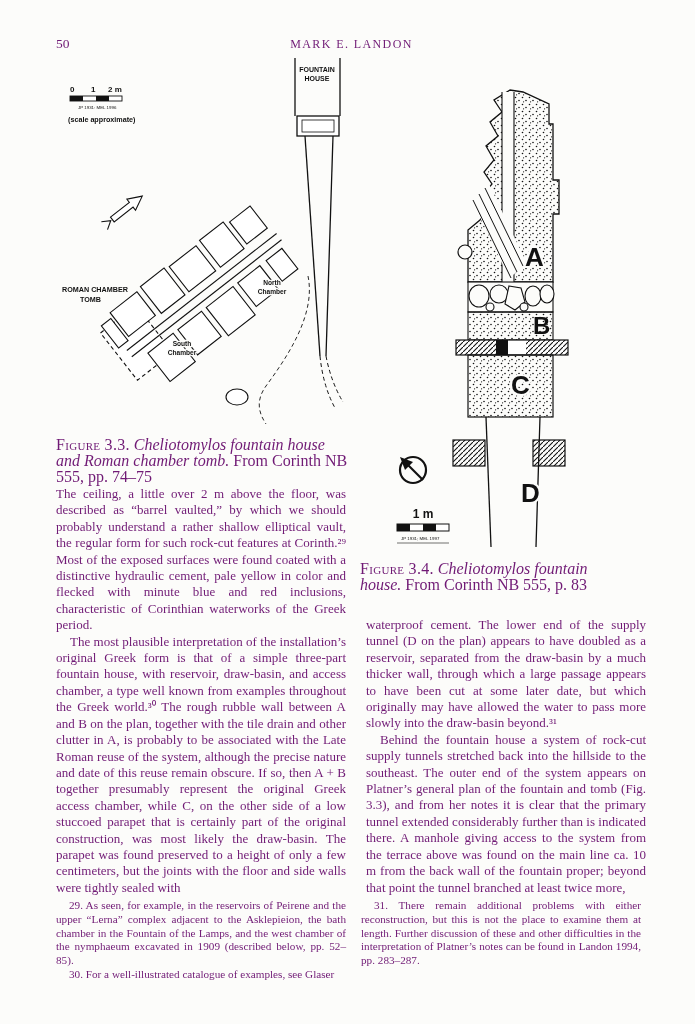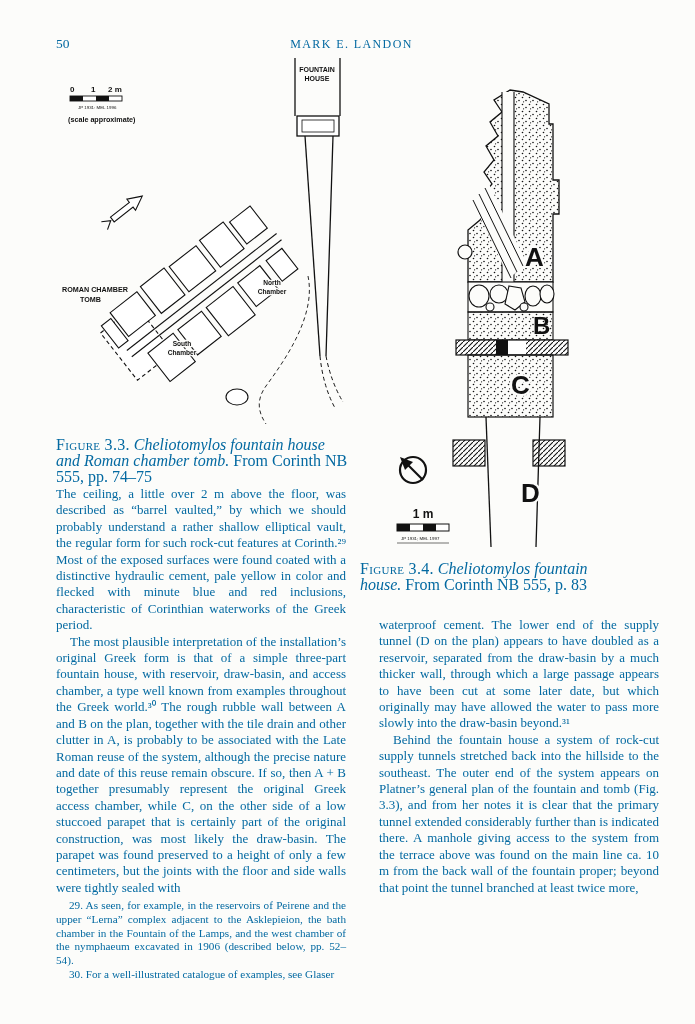--- a/index.html
+++ b/index.html
@@ -1,34 +1,34 @@
 <!DOCTYPE html>
 <html><head>
 <meta charset="utf-8">
 <style>
   *{box-sizing:border-box}
   html,body{margin:0;padding:0;background:#d8d8d8}
   .page{position:relative;width:695px;height:1024px;margin:0 auto;background:#fcfcfa;
-        font-family:"Liberation Serif",serif;color:#0369a1;overflow:hidden}
+        font-family:"Liberation Serif",serif;color:#701a75;overflow:hidden}
   .pageno{position:absolute;top:36px;left:56px;font-size:13.5px}
   .running-head{position:absolute;top:37px;left:8px;right:0;text-align:center;
         font-size:12px;letter-spacing:1.4px}
   .fig-art{position:absolute}
   .fig33-art{left:50px;top:56px;width:300px;height:374px}
   .fig34-art{left:353px;top:82px;width:292px;height:478px}
   .fig-caption{position:absolute;font-size:16px;line-height:16px}
   .cap33{left:56px;top:437px;width:292px}
   .cap34{left:360px;top:561px;width:254px}
   .sc{font-variant:small-caps;letter-spacing:.3px}
   .it{font-style:italic}
   .col{position:absolute;font-size:13px;line-height:16.4px;text-align:justify}
   .col p{margin:0}
   .col p.indent{text-indent:14px}
   .left-col{left:56px;top:486px;width:290px}
-  .right-col{left:379px;top:617px;width:280px}
+  .right-col{left:366px;top:617px;width:280px}
   .fnotes{position:absolute;font-size:11.2px;line-height:13.8px;text-align:justify}
   .fnotes p{margin:0;text-indent:13px}
   .fn-left{left:56px;top:899px;width:290px}
   .fn-right{left:361px;top:899px;width:280px}
   svg text{font-family:"Liberation Sans",sans-serif;fill:#111}
   .maplabel{font-weight:bold;paint-order:stroke;stroke:#fcfcfa;stroke-width:2.5px}
   .fig-letter{font-weight:bold;paint-order:stroke;stroke:#fcfcfa;stroke-width:4px}
   .tinytxt{font-size:4.4px}
 </style>
 </head>
@@ -182,20 +182,21 @@
     <p>The ceiling, a little over 2 m above the floor, was described as “barrel vaulted,” by which we should probably understand a rather shallow elliptical vault, the regular form for such rock-cut features at Corinth.²⁹ Most of the exposed surfaces were found coated with a distinctive hydraulic cement, pale yellow in color and flecked with minute blue and red inclusions, characteristic of Corinthian waterworks of the Greek period.</p>
     <p class="indent">The most plausible interpretation of the installation’s original Greek form is that of a simple three-part fountain house, with reservoir, draw-basin, and access chamber, a type well known from examples throughout the Greek world.³⁰ The rough rubble wall between A and B on the plan, together with the tile drain and other clutter in A, is probably to be associated with the Late Roman reuse of the system, although the precise nature and date of this reuse remain obscure. If so, then A + B together presumably represent the original Greek access chamber, while C, on the other side of a low stuccoed parapet that is certainly part of the original construction, was most likely the draw-basin. The parapet was found preserved to a height of only a few centimeters, but the joints with the floor and side walls were tightly sealed with</p>
   </div>
 
   <div class="col right-col">
     <p>waterproof cement. The lower end of the supply tunnel (D on the plan) appears to have doubled as a reservoir, separated from the draw-basin by a much thicker wall, through which a large passage appears to have been cut at some later date, but which originally may have allowed the water to pass more slowly into the draw-basin beyond.³¹</p>
     <p class="indent">Behind the fountain house a system of rock-cut supply tunnels stretched back into the hillside to the southeast. The outer end of the system appears on Platner’s general plan of the fountain and tomb (Fig. 3.3), and from her notes it is clear that the primary tunnel extended considerably further than is indicated there. A manhole giving access to the system from the terrace above was found on the main line ca. 10 m from the back wall of the fountain proper; beyond that point the tunnel branched at least twice more,</p>
   </div>
 
   <div class="fnotes fn-left">
-    <p>29. As seen, for example, in the reservoirs of Peirene and the upper “Lerna” complex adjacent to the Asklepieion, the bath chamber in the Fountain of the Lamps, and the west chamber of the nymphaeum excavated in 1906 (described below, pp. 52–54).</p>
+    <p>29. As seen, for example, in the reservoirs of Peirene and the upper “Lerna” complex adjacent to the Asklepieion, the bath chamber in the Fountain of the Lamps, and the west chamber of the nymphaeum excavated in 1909 (described below, pp. 52–85).</p>
     <p>30. For a well-illustrated catalogue of examples, see Glaser</p>
   </div>
 
   <div class="fnotes fn-right">
+    <p>31. There remain additional problems with either reconstruction, but this is not the place to examine them at length. Further discussion of these and other difficulties in the interpretation of Platner’s notes can be found in Landon 1994, pp. 283–287.</p>
   </div>
 
 </div>
 
 </body></html>

